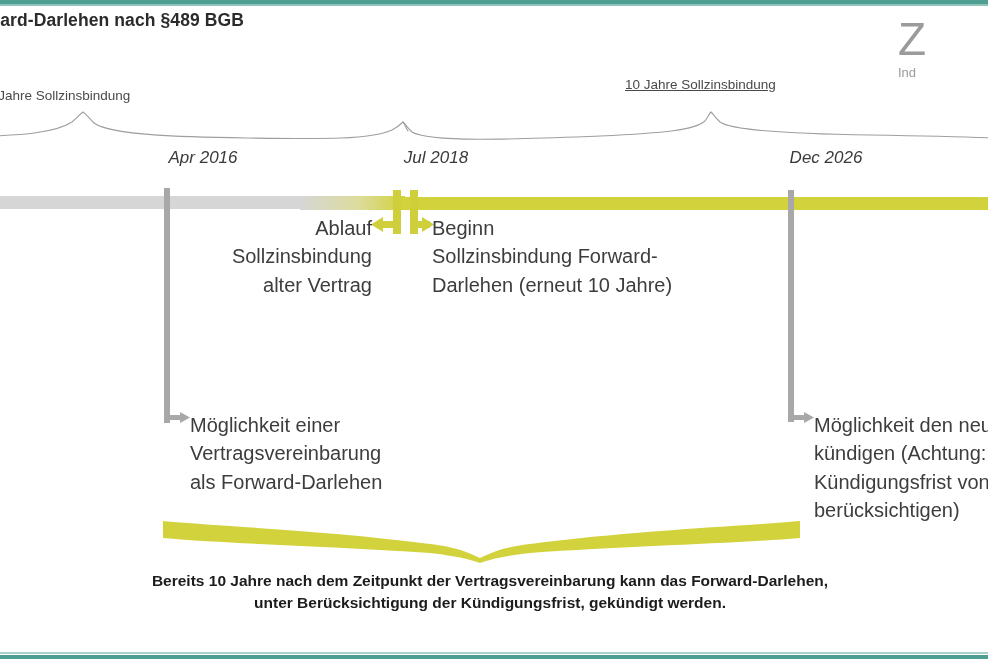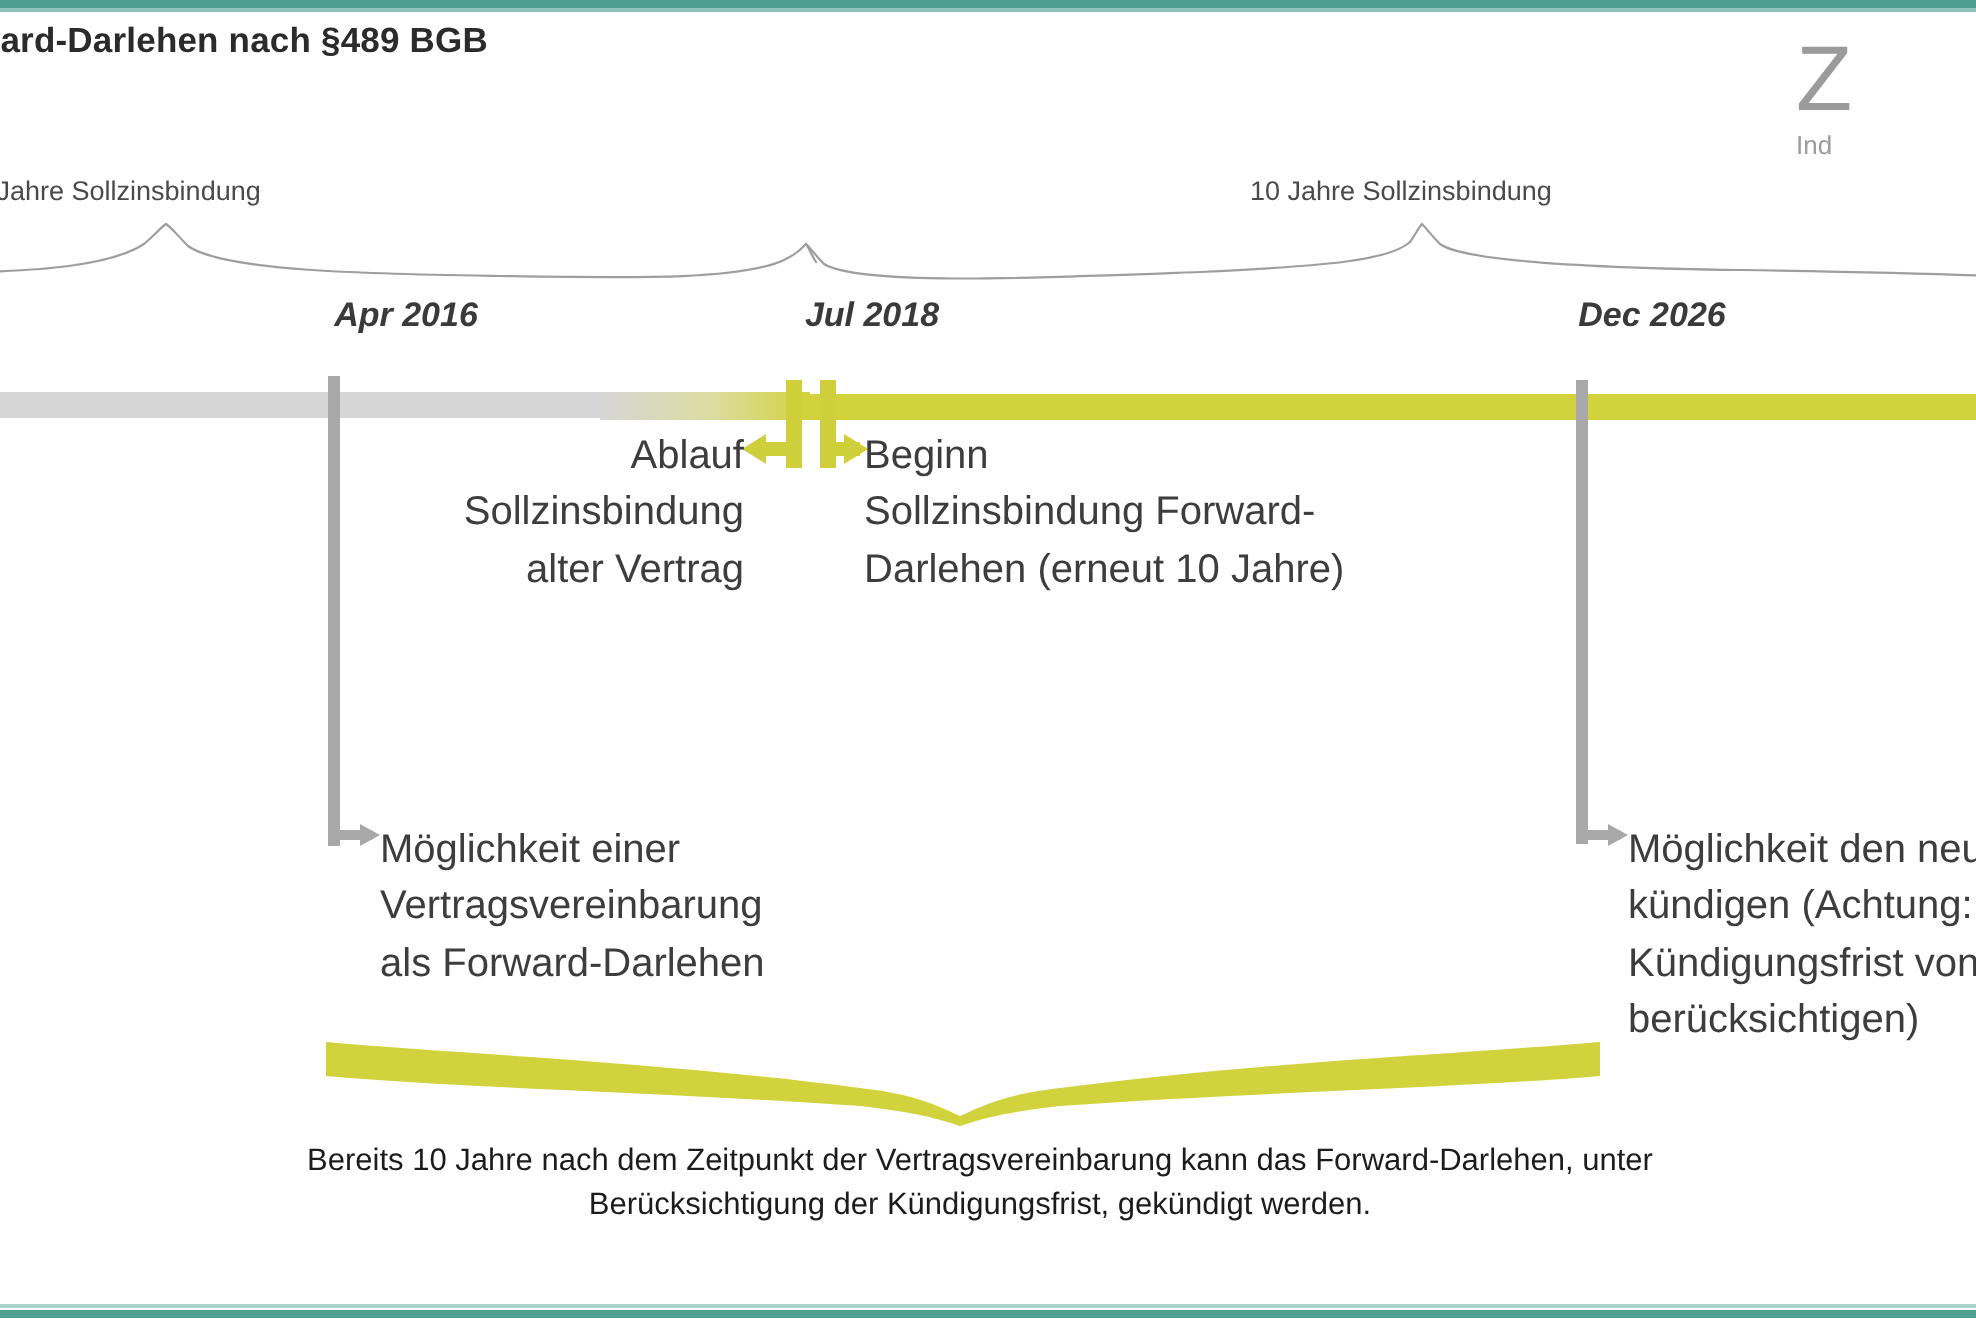--- a/index.html
+++ b/index.html
@@ -79,40 +79,39 @@
   }
 
   
   .brace-label {
     position: absolute;
     font-size: 13.5px;
     color: #4a4a4a;
     white-space: nowrap;
   }
   .brace-label.l1 { left: -13px; top: 88px; }
-  .brace-label.l2 { left: 625px; top: 88px; }
+  .brace-label.l2 { left: 625px; top: 77px; text-decoration: underline; }
 
   
   .braces {
     position: absolute;
     left: 0; top: 0;
     width: 988px; height: 666px;
     pointer-events: none;
   }
 
   
   .date-label {
     position: absolute;
     font-size: 17px;
     font-style: italic;
     color: #3a3a3a;
     white-space: nowrap;
     transform: translateX(-50%);
     top: 148px;
-    font-weight: bold;
   }
 
   
   .tl-grey {
     position: absolute;
     left: -10px;
     top: 196px;
     width: 412px;
     height: 13px;
     background: #d6d6d6;
@@ -201,21 +200,21 @@
   }
 
   
   .caption {
     position: absolute;
     left: 140px;
     top: 570px;
     width: 700px;
     text-align: center;
     font-size: 15.5px;
-    font-weight: normal;
+    font-weight: bold;
     line-height: 1.45;
     color: #1c1c1c;
   }
 </style>
 </head>
 <body>
 
 <div id="page">
 
   <div class="frame-top"></div>

